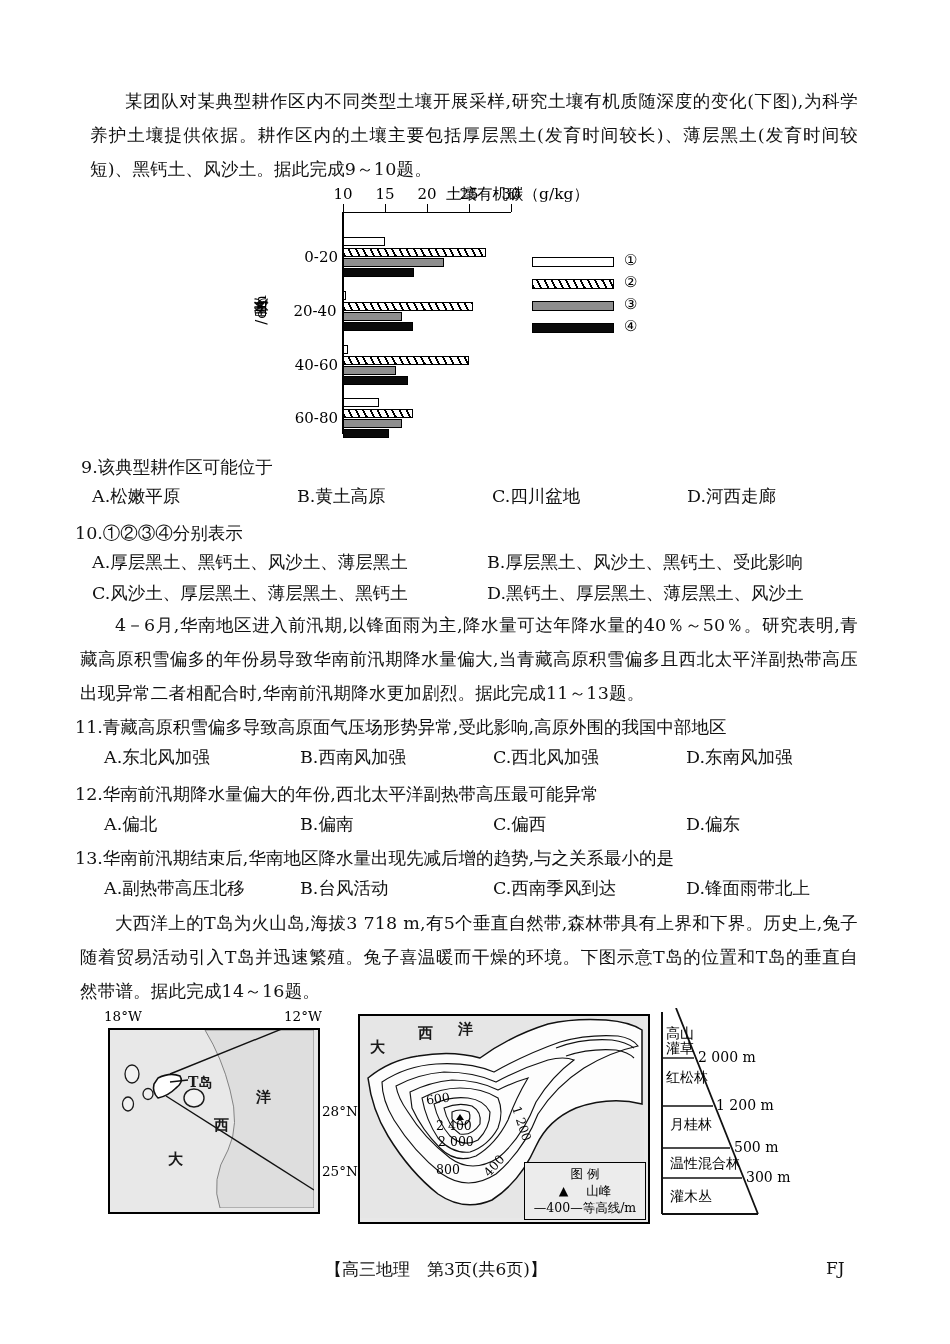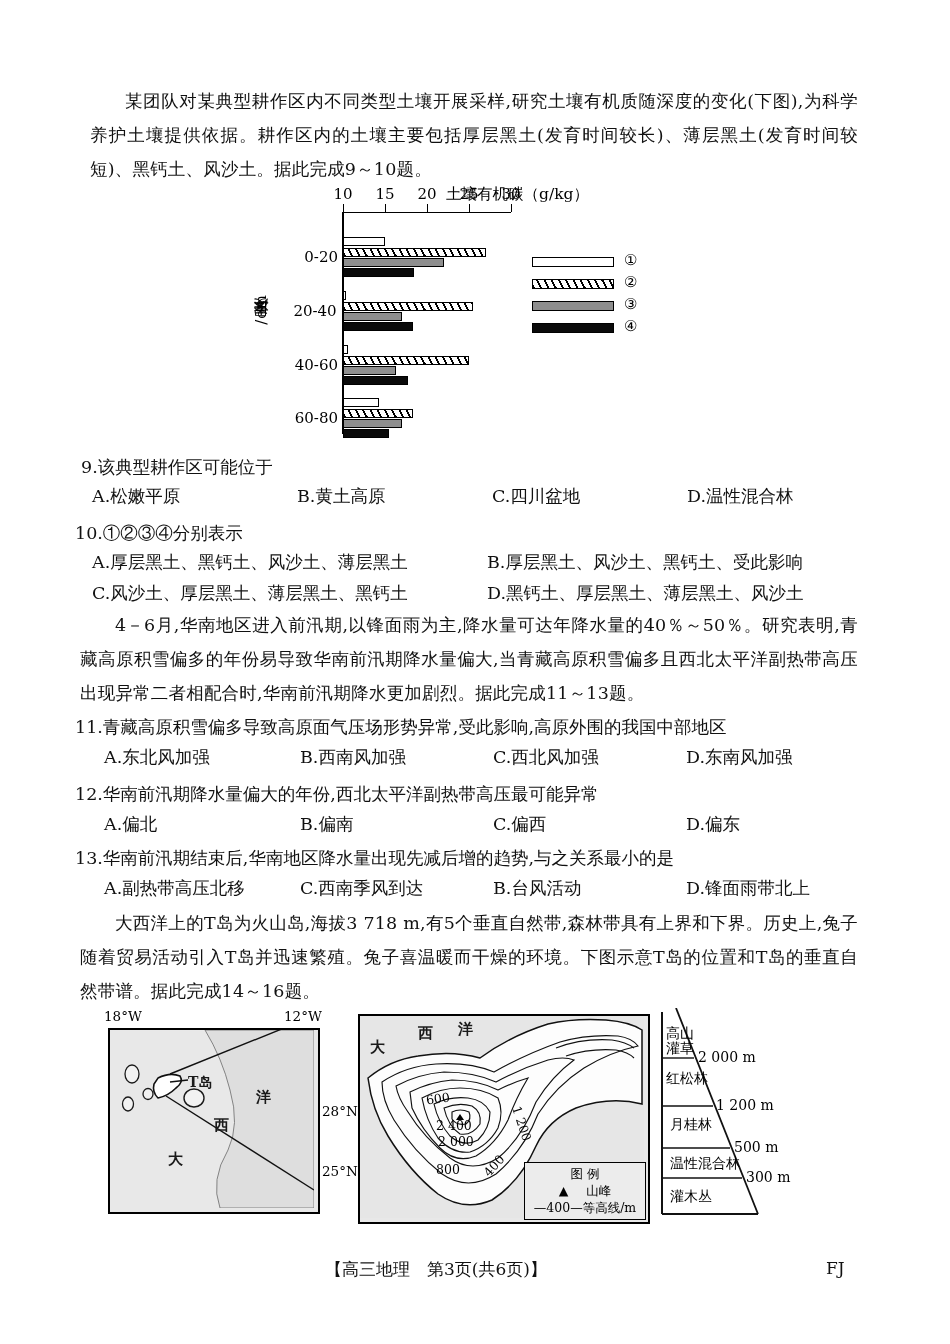--- a/index.html
+++ b/index.html
@@ -310,21 +310,21 @@
     </div>
   </div>
 
   <div class="qline" style="left:81px; top:452px;">
     <span>9.</span><span>该典型耕作区可能位于</span>
   </div>
   <div class="opts" style="left:92px; top:481px;">
     <span style="width:205px;">A.松嫩平原</span>
     <span style="width:195px;">B.黄土高原</span>
     <span style="width:195px;">C.四川盆地</span>
-    <span>D.温性混合林</span>
+    <span>D.河西走廊</span>
   </div>
 
   <div class="qline" style="left:75px; top:518px;">
     <span>10.</span><span>①②③④分别表示</span>
   </div>
   <div class="opts" style="left:92px; top:547px;">
     <span style="width:395px;">A.厚层黑土、黑钙土、风沙土、薄层黑土</span>
     <span>B.厚层黑土、风沙土、黑钙土、受此影响</span>
   </div>
   <div class="opts" style="left:92px; top:578px;">
@@ -352,22 +352,22 @@
     <span style="width:193px;">B.偏南</span>
     <span style="width:193px;">C.偏西</span>
     <span>D.偏东</span>
   </div>
 
   <div class="qline" style="left:75px; top:843px;">
     <span>13.</span><span>华南前汛期结束后,华南地区降水量出现先减后增的趋势,与之关系最小的是</span>
   </div>
   <div class="opts" style="left:104px; top:873px;">
     <span style="width:196px;">A.副热带高压北移</span>
+    <span style="width:193px;">B.台风活动</span>
     <span style="width:193px;">C.西南季风到达</span>
-    <span style="width:193px;">B.台风活动</span>
     <span>D.锋面雨带北上</span>
   </div>
 
   <div class="para indent" style="left:80px; top:906px; width:778px;">大西洋上的T岛为火山岛,海拔3 718 m,有5个垂直自然带,森林带具有上界和下界。历史上,兔子随着贸易活动引入T岛并迅速繁殖。兔子喜温暖而干燥的环境。下图示意T岛的位置和T岛的垂直自然带谱。据此完成14～16题。</div>
 
   <div id="map-figure">
 
     <div class="tick-lab" style="left:8px; top:0px;">18°W</div>
     <div class="tick-lab" style="left:188px; top:0px;">12°W</div>
     <div class="tick-lab" style="left:226px; top:95px;">28°N</div>
@@ -460,21 +460,21 @@
         <line x1="28" y1="0" x2="110" y2="206" stroke="#111" stroke-width="1.8"></line>
 
         <line x1="14" y1="206" x2="110" y2="206" stroke="#111" stroke-width="1.8"></line>
 
         <line x1="14" y1="50" x2="46" y2="50" stroke="#111" stroke-width="1.4"></line>
         <line x1="14" y1="98" x2="65" y2="98" stroke="#111" stroke-width="1.4"></line>
         <line x1="14" y1="140" x2="82" y2="140" stroke="#111" stroke-width="1.4"></line>
         <line x1="14" y1="170" x2="94" y2="170" stroke="#111" stroke-width="1.4"></line>
       </svg>
       <span class="zone-name" style="left:18px; top:18px; width:40px; white-space:normal; line-height:15px;">高山灌草</span>
-      <span class="zone-name" style="left:18px; top:62px;">红松林</span>
+      <span class="zone-name" style="left:18px; top:62px;font-family:Liberation Mono, monospace;">红松林</span>
       <span class="zone-name" style="left:22px; top:108px;">月桂林</span>
       <span class="zone-name" style="left:22px; top:147px;">温性混合林</span>
       <span class="zone-name" style="left:22px; top:180px;">灌木丛</span>
 
       <span class="zone-alt" style="left:50px; top:41px;">2 000 m</span>
       <span class="zone-alt" style="left:68px; top:89px;">1 200 m</span>
       <span class="zone-alt" style="left:86px; top:131px;">500 m</span>
       <span class="zone-alt" style="left:98px; top:161px;">300 m</span>
     </div>
   </div>

